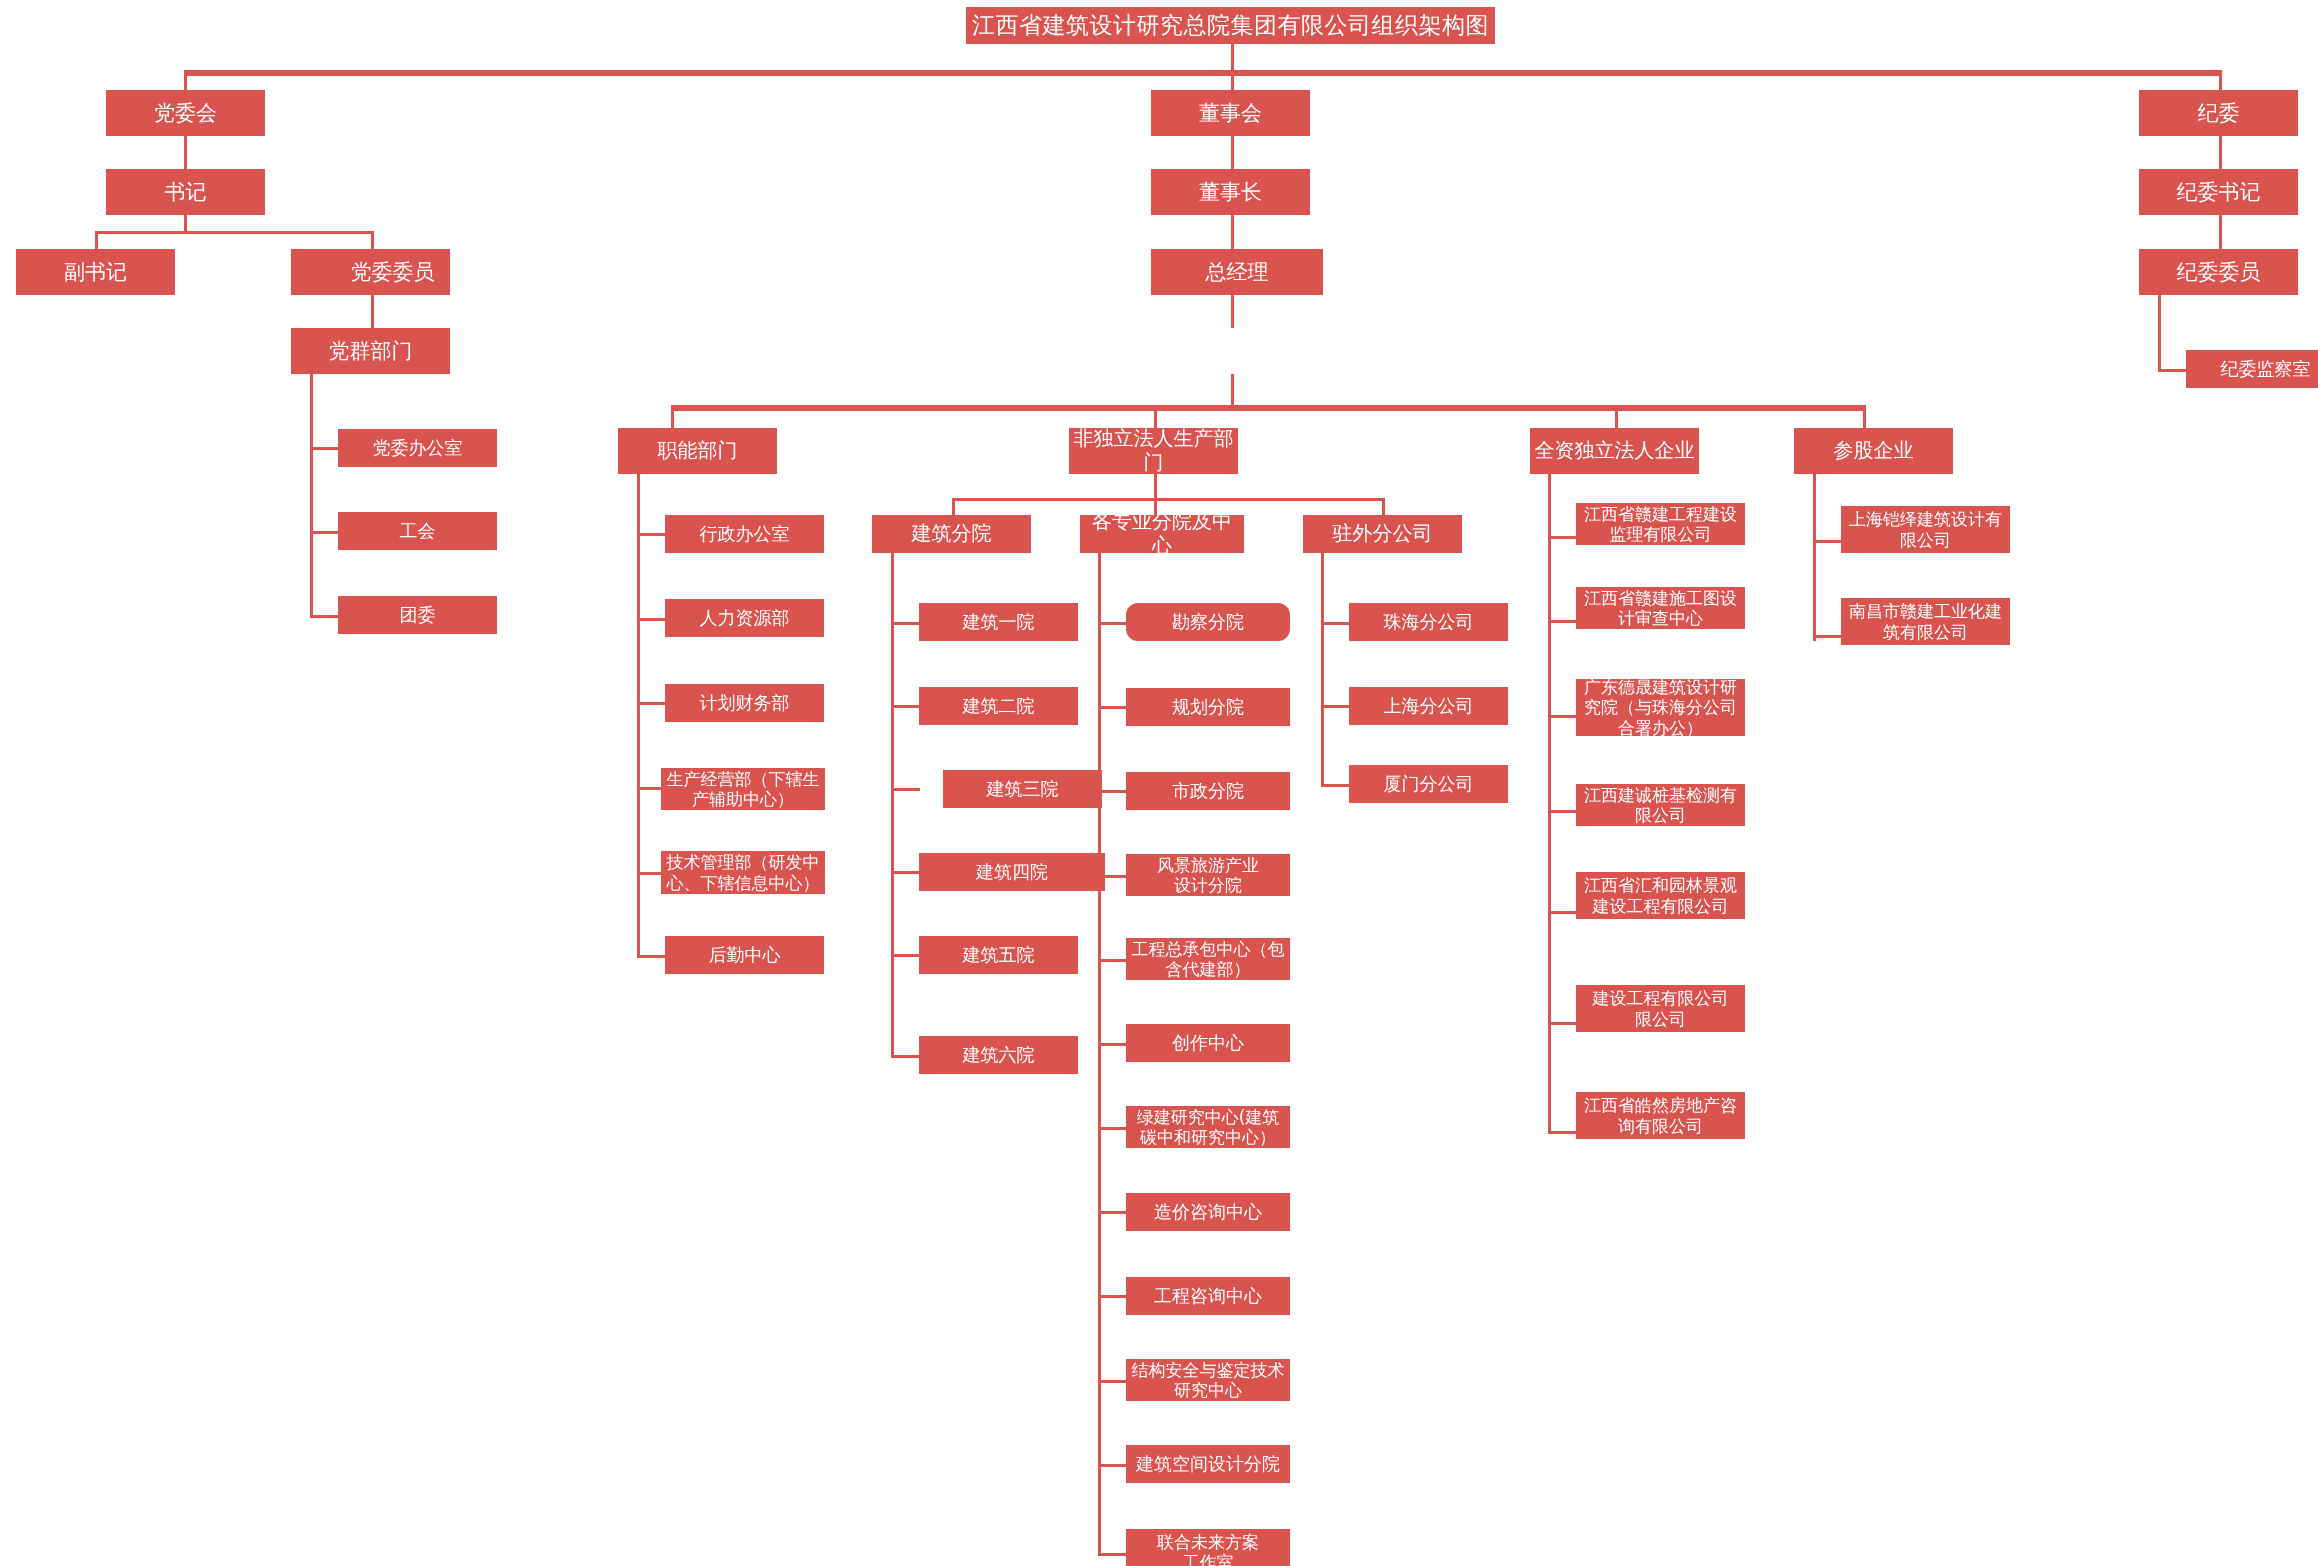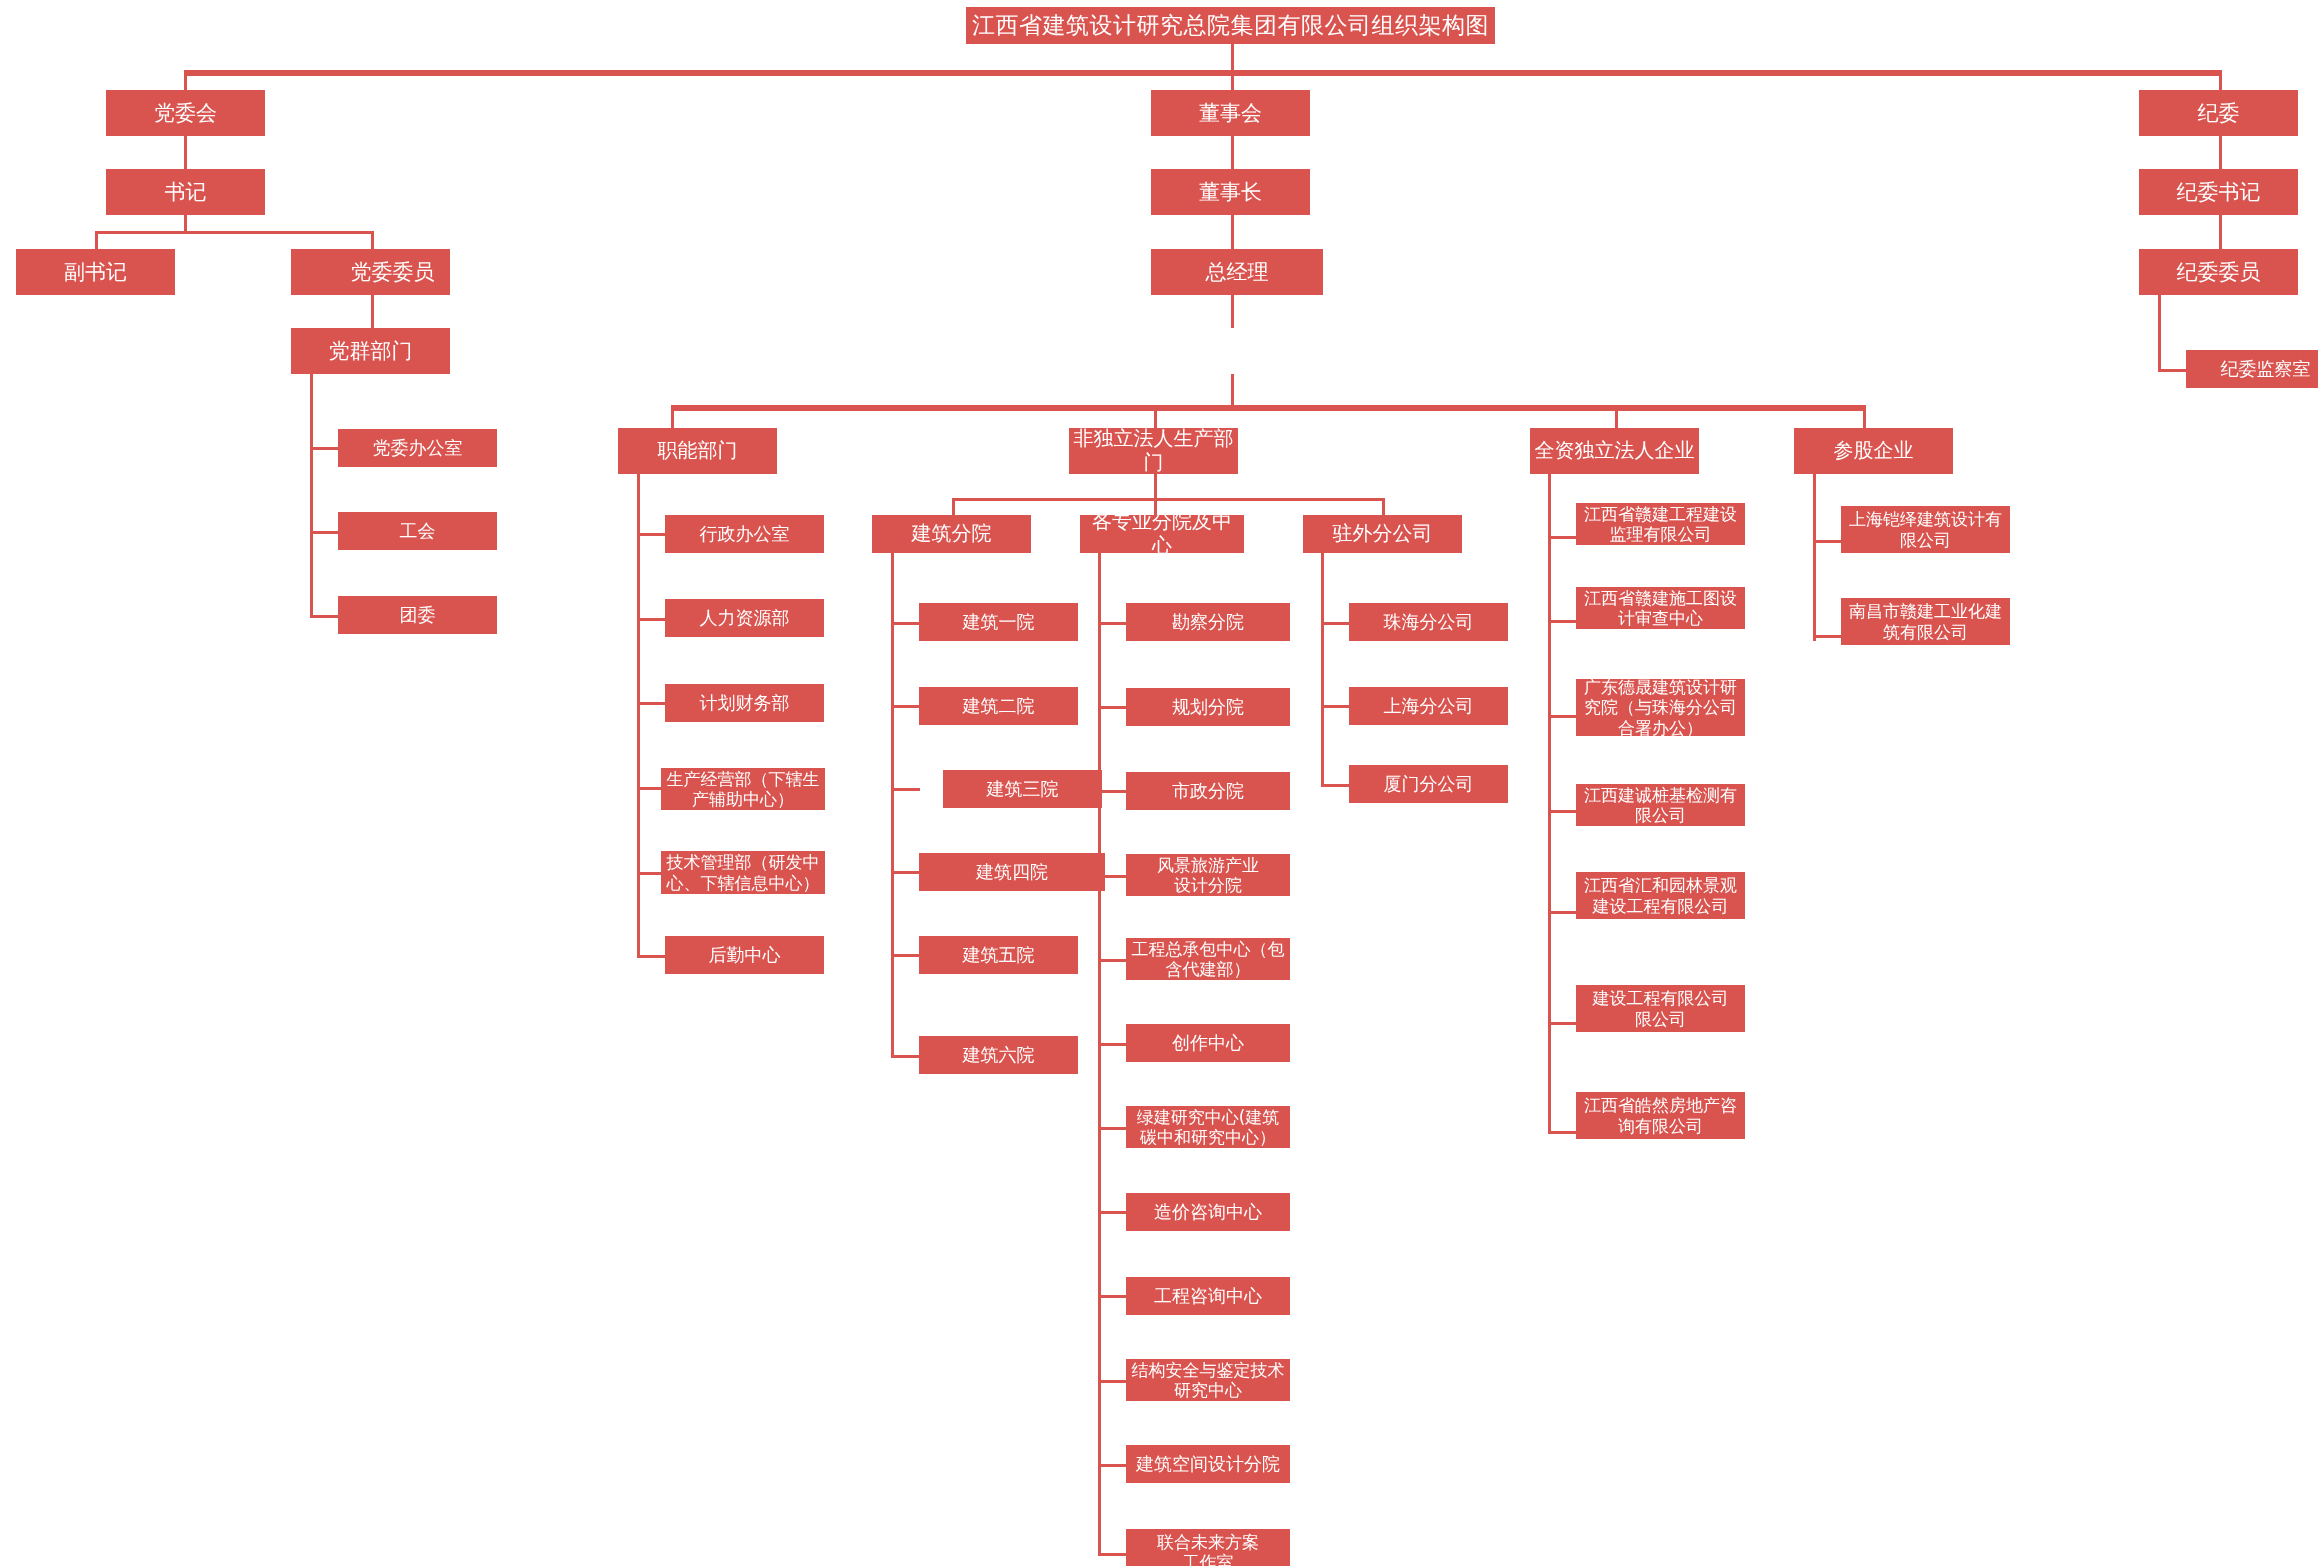--- a/index.html
+++ b/index.html
@@ -159,21 +159,21 @@
   <div class="ln h" style="left:1098px;top:875px;width:29px;"></div>
   <div class="ln h" style="left:1098px;top:959px;width:29px;"></div>
   <div class="ln h" style="left:1098px;top:1043px;width:29px;"></div>
   <div class="ln h" style="left:1098px;top:1127px;width:29px;"></div>
   <div class="ln h" style="left:1098px;top:1211px;width:29px;"></div>
   <div class="ln h" style="left:1098px;top:1295px;width:29px;"></div>
   <div class="ln h" style="left:1098px;top:1380px;width:29px;"></div>
   <div class="ln h" style="left:1098px;top:1464px;width:29px;"></div>
   <div class="ln h" style="left:1098px;top:1553px;width:29px;"></div>
 
-  <div class="node leaf" style="left:1126px;top:603px;width:164px;height:38px;">勘察分院</div>
+  <div class="node leaf" style="left:1126px;top:603px;width:164px;height:38px;border-radius:12px;">勘察分院</div>
   <div class="node leaf" style="left:1126px;top:688px;width:164px;height:38px;">规划分院</div>
   <div class="node leaf" style="left:1126px;top:772px;width:164px;height:38px;">市政分院</div>
   <div class="node small" style="left:1126px;top:854px;width:164px;height:42px;">风景旅游产业
 设计分院</div>
   <div class="node small" style="left:1126px;top:938px;width:164px;height:42px;">工程总承包中心（包
 含代建部）</div>
   <div class="node leaf" style="left:1126px;top:1024px;width:164px;height:38px;">创作中心</div>
   <div class="node small" style="left:1126px;top:1106px;width:164px;height:42px;">绿建研究中心(建筑
 碳中和研究中心）</div>
   <div class="node leaf" style="left:1126px;top:1193px;width:164px;height:38px;">造价咨询中心</div>

